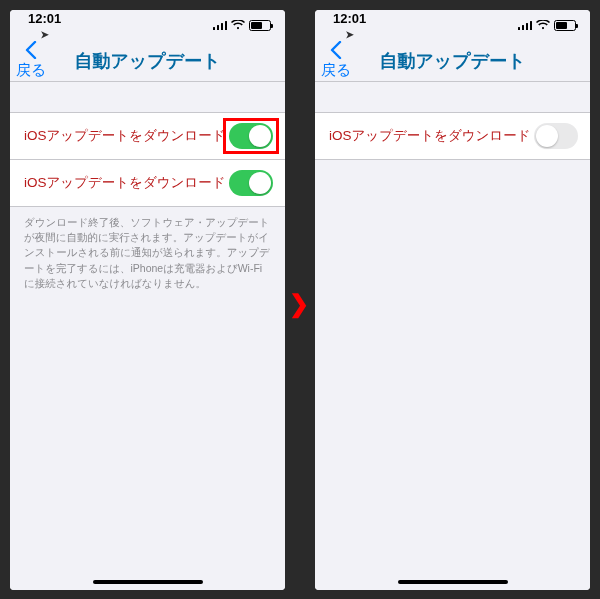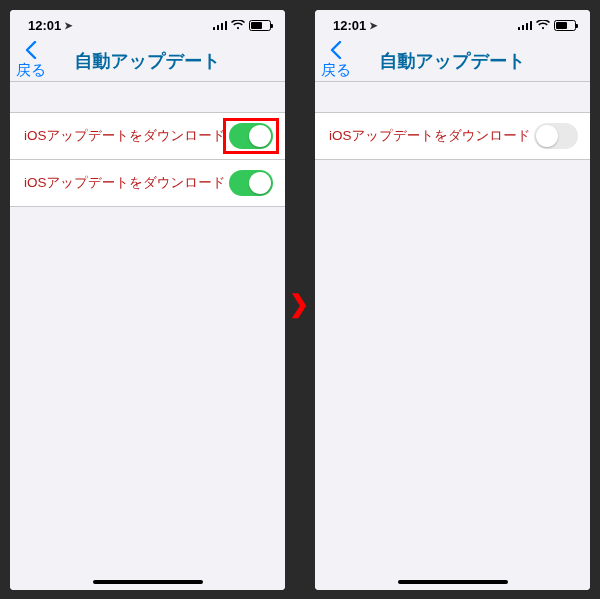--- a/index.html
+++ b/index.html
@@ -29,21 +29,21 @@
     height: 30px;
     background: #f2f2f7;
     display: flex;
     align-items: center;
     justify-content: space-between;
     padding: 0 14px 0 18px;
     font-size: 13px;
     font-weight: 600;
     color: #000;
   }
-  .status-left { display:flex; align-items:center; gap:3px;}
+  .status-left { display:flex; align-items:center; gap:3px;flex-direction:column;}
   .status-right { display: flex; align-items: center; gap: 4px; }
   .loc-arrow { font-size: 10px; opacity:.8;}
   .sig-bars { display:flex; align-items:flex-end; gap:1.5px; height:10px;}
   .sig-bars span { width:2.5px; background:#000; display:block; border-radius:0.5px;}
   .sig-bars span:nth-child(1){height:3px}
   .sig-bars span:nth-child(2){height:5px}
   .sig-bars span:nth-child(3){height:7px}
   .sig-bars span:nth-child(4){height:9px}
   .wifi-ic { width:14px; height:10px; position:relative;}
   .wifi-ic svg{display:block}
@@ -189,20 +189,21 @@
           <div class="knob"></div>
         </div>
       <div class="highlight-box"></div>
     </div>
     <div class="row">
       <span class="label">iOSアップデートをダウンロード</span>
       <div class="toggle on">
           <div class="knob"></div>
         </div>
     </div>
+    <div class="footer-note">ダウンロード終了後、ソフトウェア・アップデートが夜間に自動的に実行されます。アップデートがインストールされる前に通知が送られます。アップデートを完了するには、iPhoneは充電器およびWi-Fiに接続されていなければなりません。</div>
   </div>
   <div class="home-indicator"></div>
 </div>
 
 <div class="arrow-between">❯</div>
 
 <div class="phone right">
   <div class="statusbar">
     <div class="status-left">
       <span>12:01</span>

